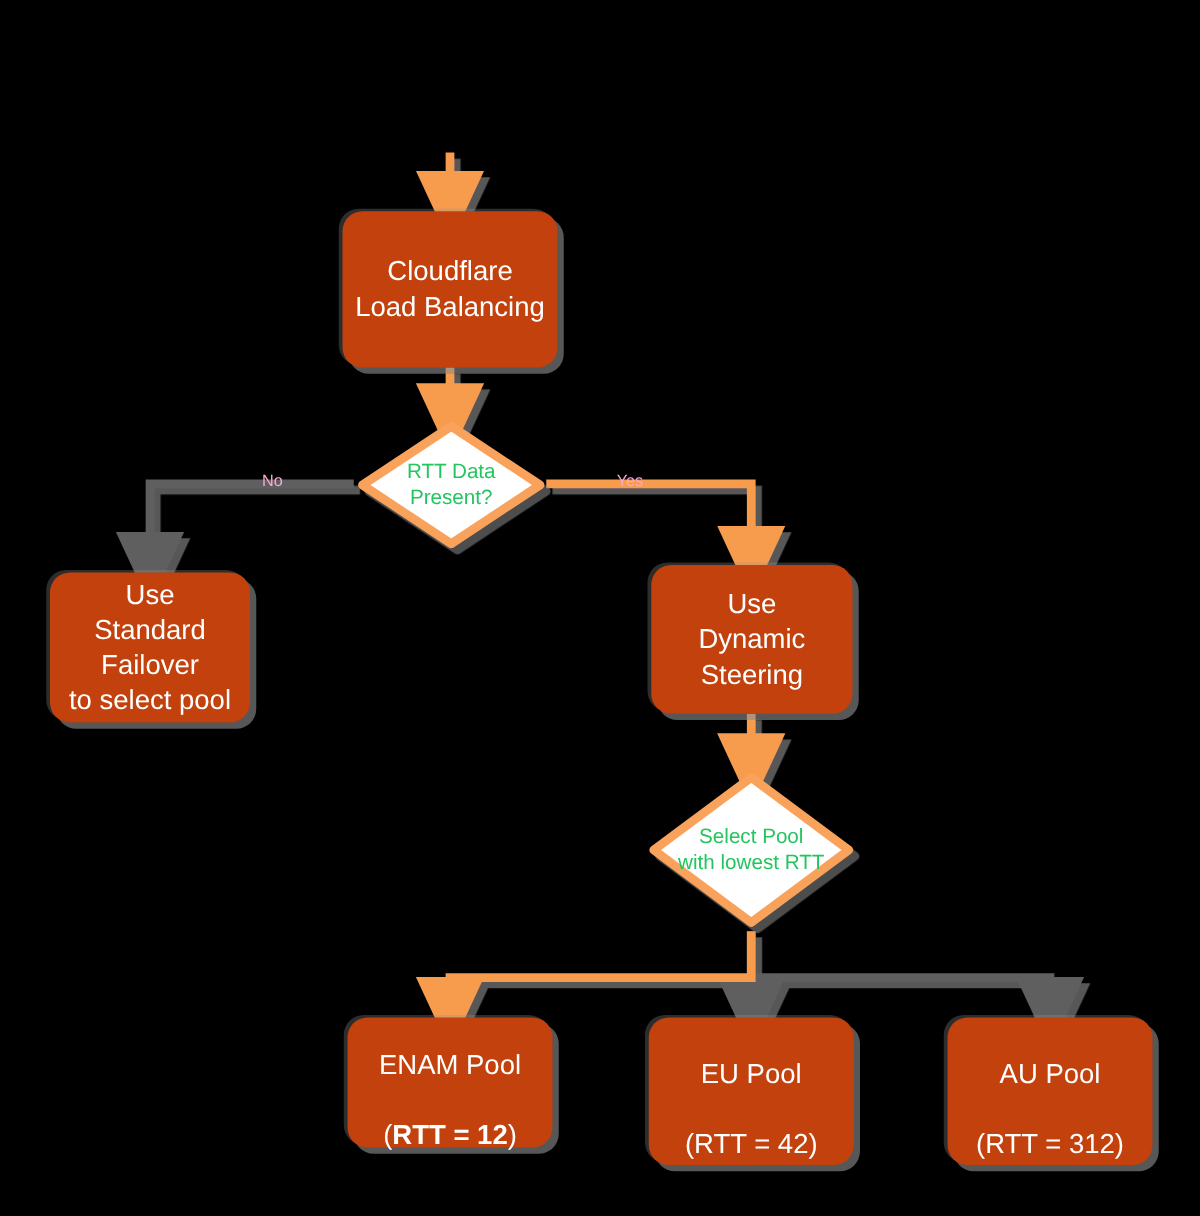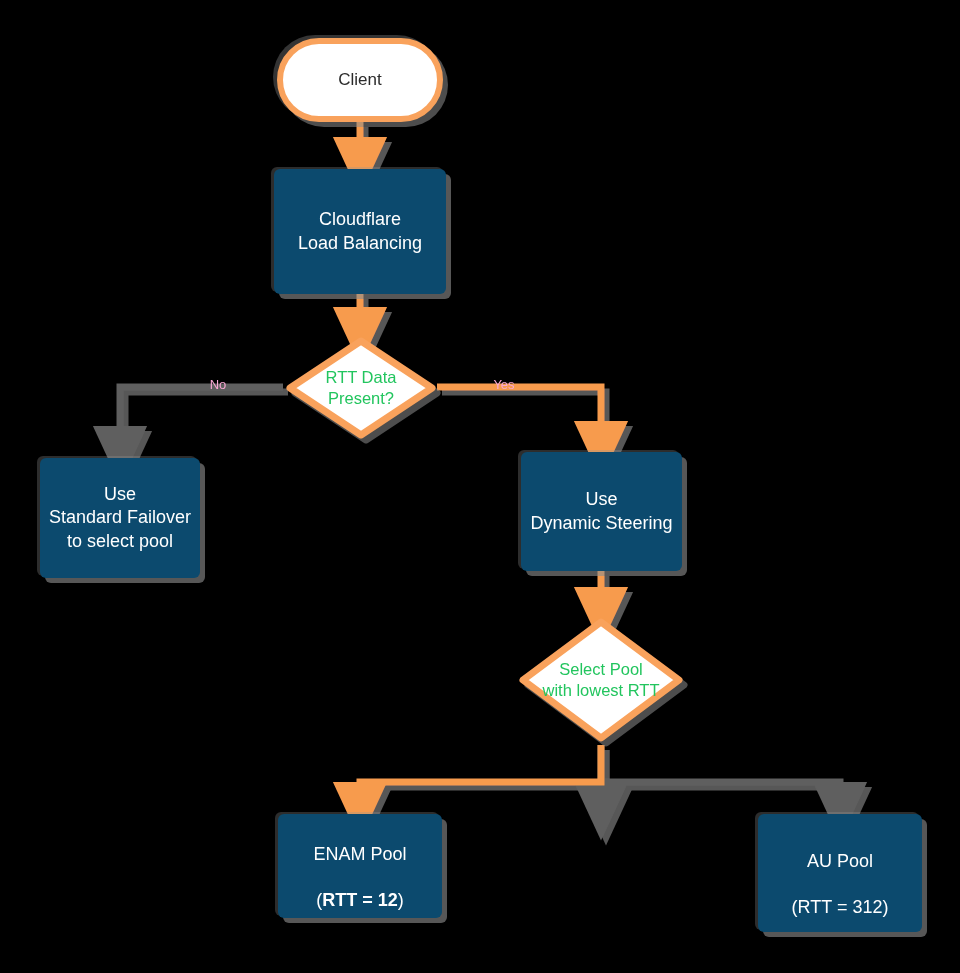--- a/index.html
+++ b/index.html
@@ -32,24 +32,24 @@
   .node {
     position: absolute;
     box-sizing: border-box;
     display: flex;
     align-items: center;
     justify-content: center;
     text-align: center;
   }
   
   .box {
-    background: #0c4a6e;
-    border-radius: 6px;
+    background: #c2410c;
+    border-radius: 16px;
     color: #FFFFFF;
-    font-size: 18px;
+    font-size: 22px;
     line-height: 1.28;
     box-shadow: 5px 5px 0 0 rgba(140,140,140,0.62),
                 -3px -2px 0 0 rgba(150,150,150,0.30);
   }
   .box .label { padding: 2px 6px; white-space: pre-line; }
 
   .pill {
     background: #FFFFFF;
     border: 6px solid #F9A25C;
     border-radius: 999px;
@@ -125,23 +125,20 @@
       <path d="M601,782 L840,782 L840,811" stroke="#5F5F5F" stroke-width="7" fill="none" marker-end="url(#arrow-gray)"></path>
 
       <path d="M601,745 L601,782 L360,782 L360,811" stroke="#F79B4E" stroke-width="7" fill="none" marker-end="url(#arrow-orange)"></path>
     </g>
   </svg>
 
   <div class="edge-label" style="left:196px; top:378px; width:44px;">No</div>
 
   <div class="edge-label" style="left:482px; top:378px; width:44px;">Yes</div>
 
-  <div class="node pill" style="left:277px; top:38px; width:166px; height:84px;">
-    <span class="label">Client</span>
-  </div>
 
   <div class="node box" style="left:274px; top:169px; width:172px; height:125px;">
     <span class="label">Cloudflare
 Load Balancing</span>
   </div>
 
   <div class="diamond-wrap" style="left:281px; top:332px; width:160px; height:112px;">
     <svg class="shape" viewBox="0 0 160 112" xmlns="http://www.w3.org/2000/svg">
       <g filter="url(#none)">
         <polygon points="80,9 151,56 80,103 9,56" fill="#FFFFFF" stroke="#F9A25C" stroke-width="7" stroke-linejoin="round" style="filter: drop-shadow(5px 5px 0 rgba(140,140,140,0.55));"></polygon>
@@ -170,20 +167,26 @@
 with lowest RTT</div>
   </div>
 
   <div class="node box" style="left:278px; top:814px; width:164px; height:104px;">
     <span class="label">
       <span>ENAM Pool</span><br>
       <span>(</span><span class="strong">RTT = 12</span><span>)</span>
     </span>
   </div>
 
+  <div class="node box" style="left:519px; top:814px; width:164px; height:118px;">
+    <span class="label">
+      <span>EU Pool</span><br>
+      <span>(RTT = 42)</span>
+    </span>
+  </div>
 
   <div class="node box" style="left:758px; top:814px; width:164px; height:118px;justify-content:center;">
     <span class="label">
       <span>AU Pool</span><br>
       <span>(RTT = 312)</span>
     </span>
   </div>
 
 </div>
 

